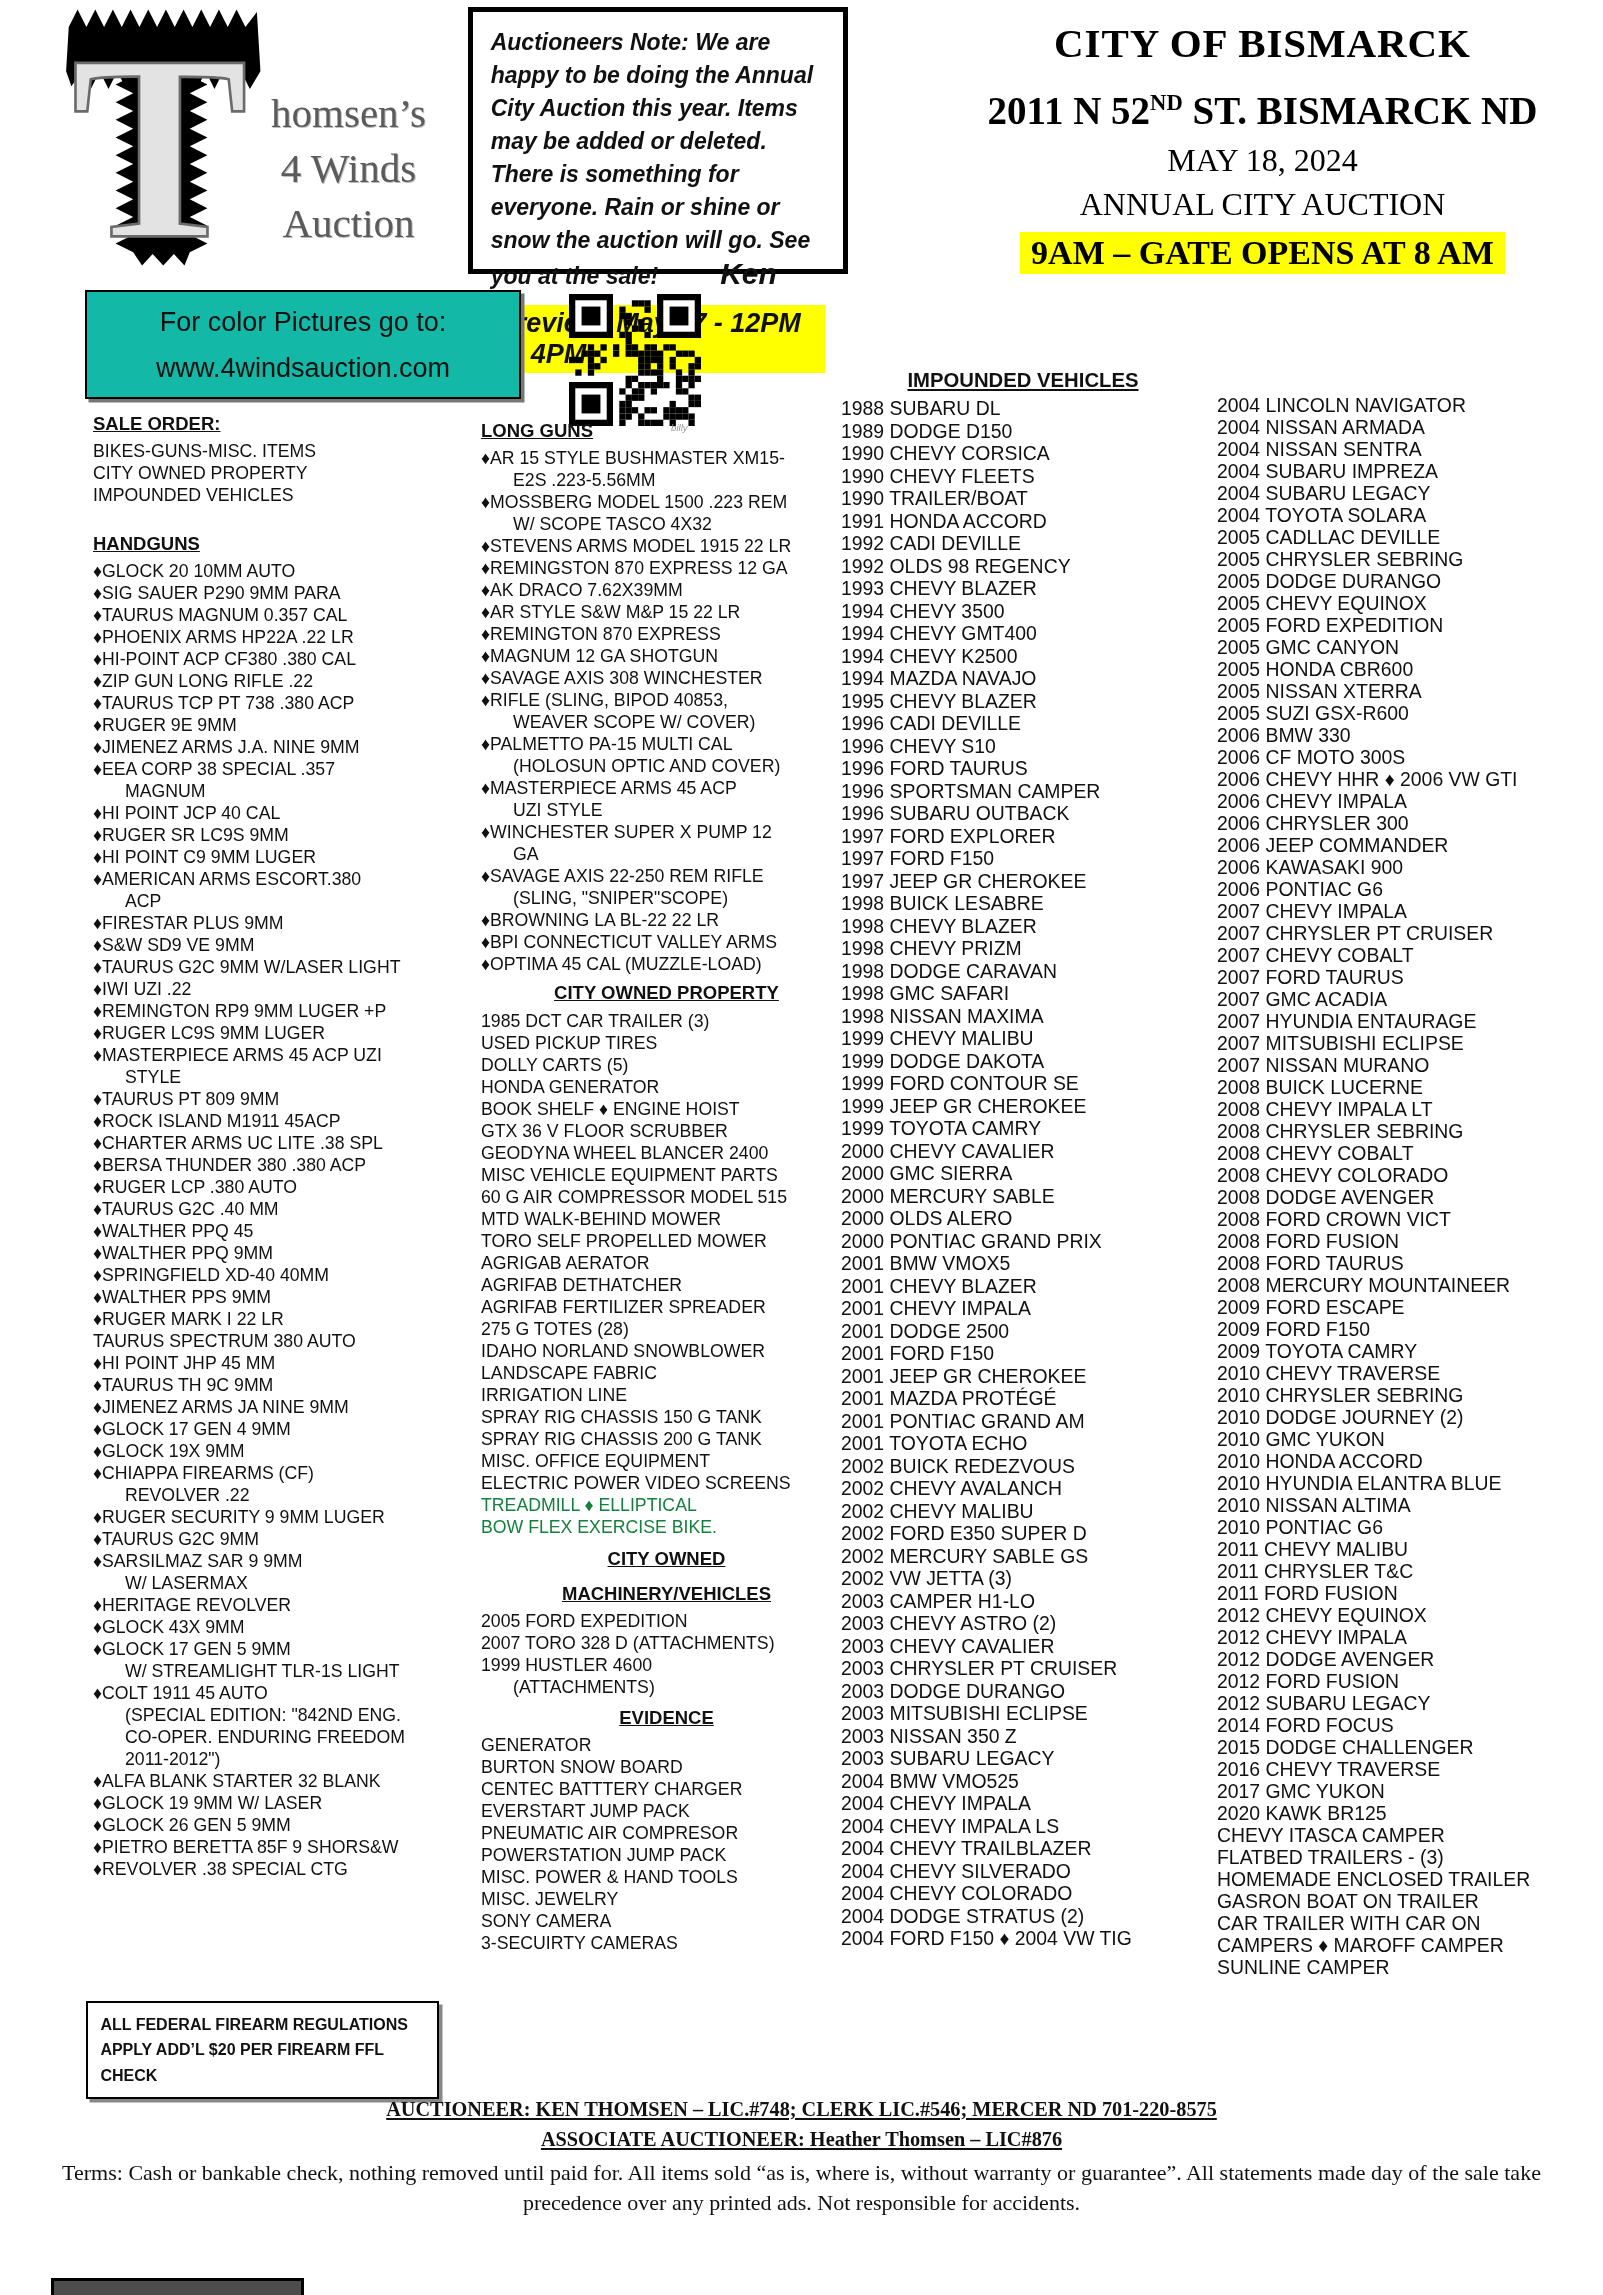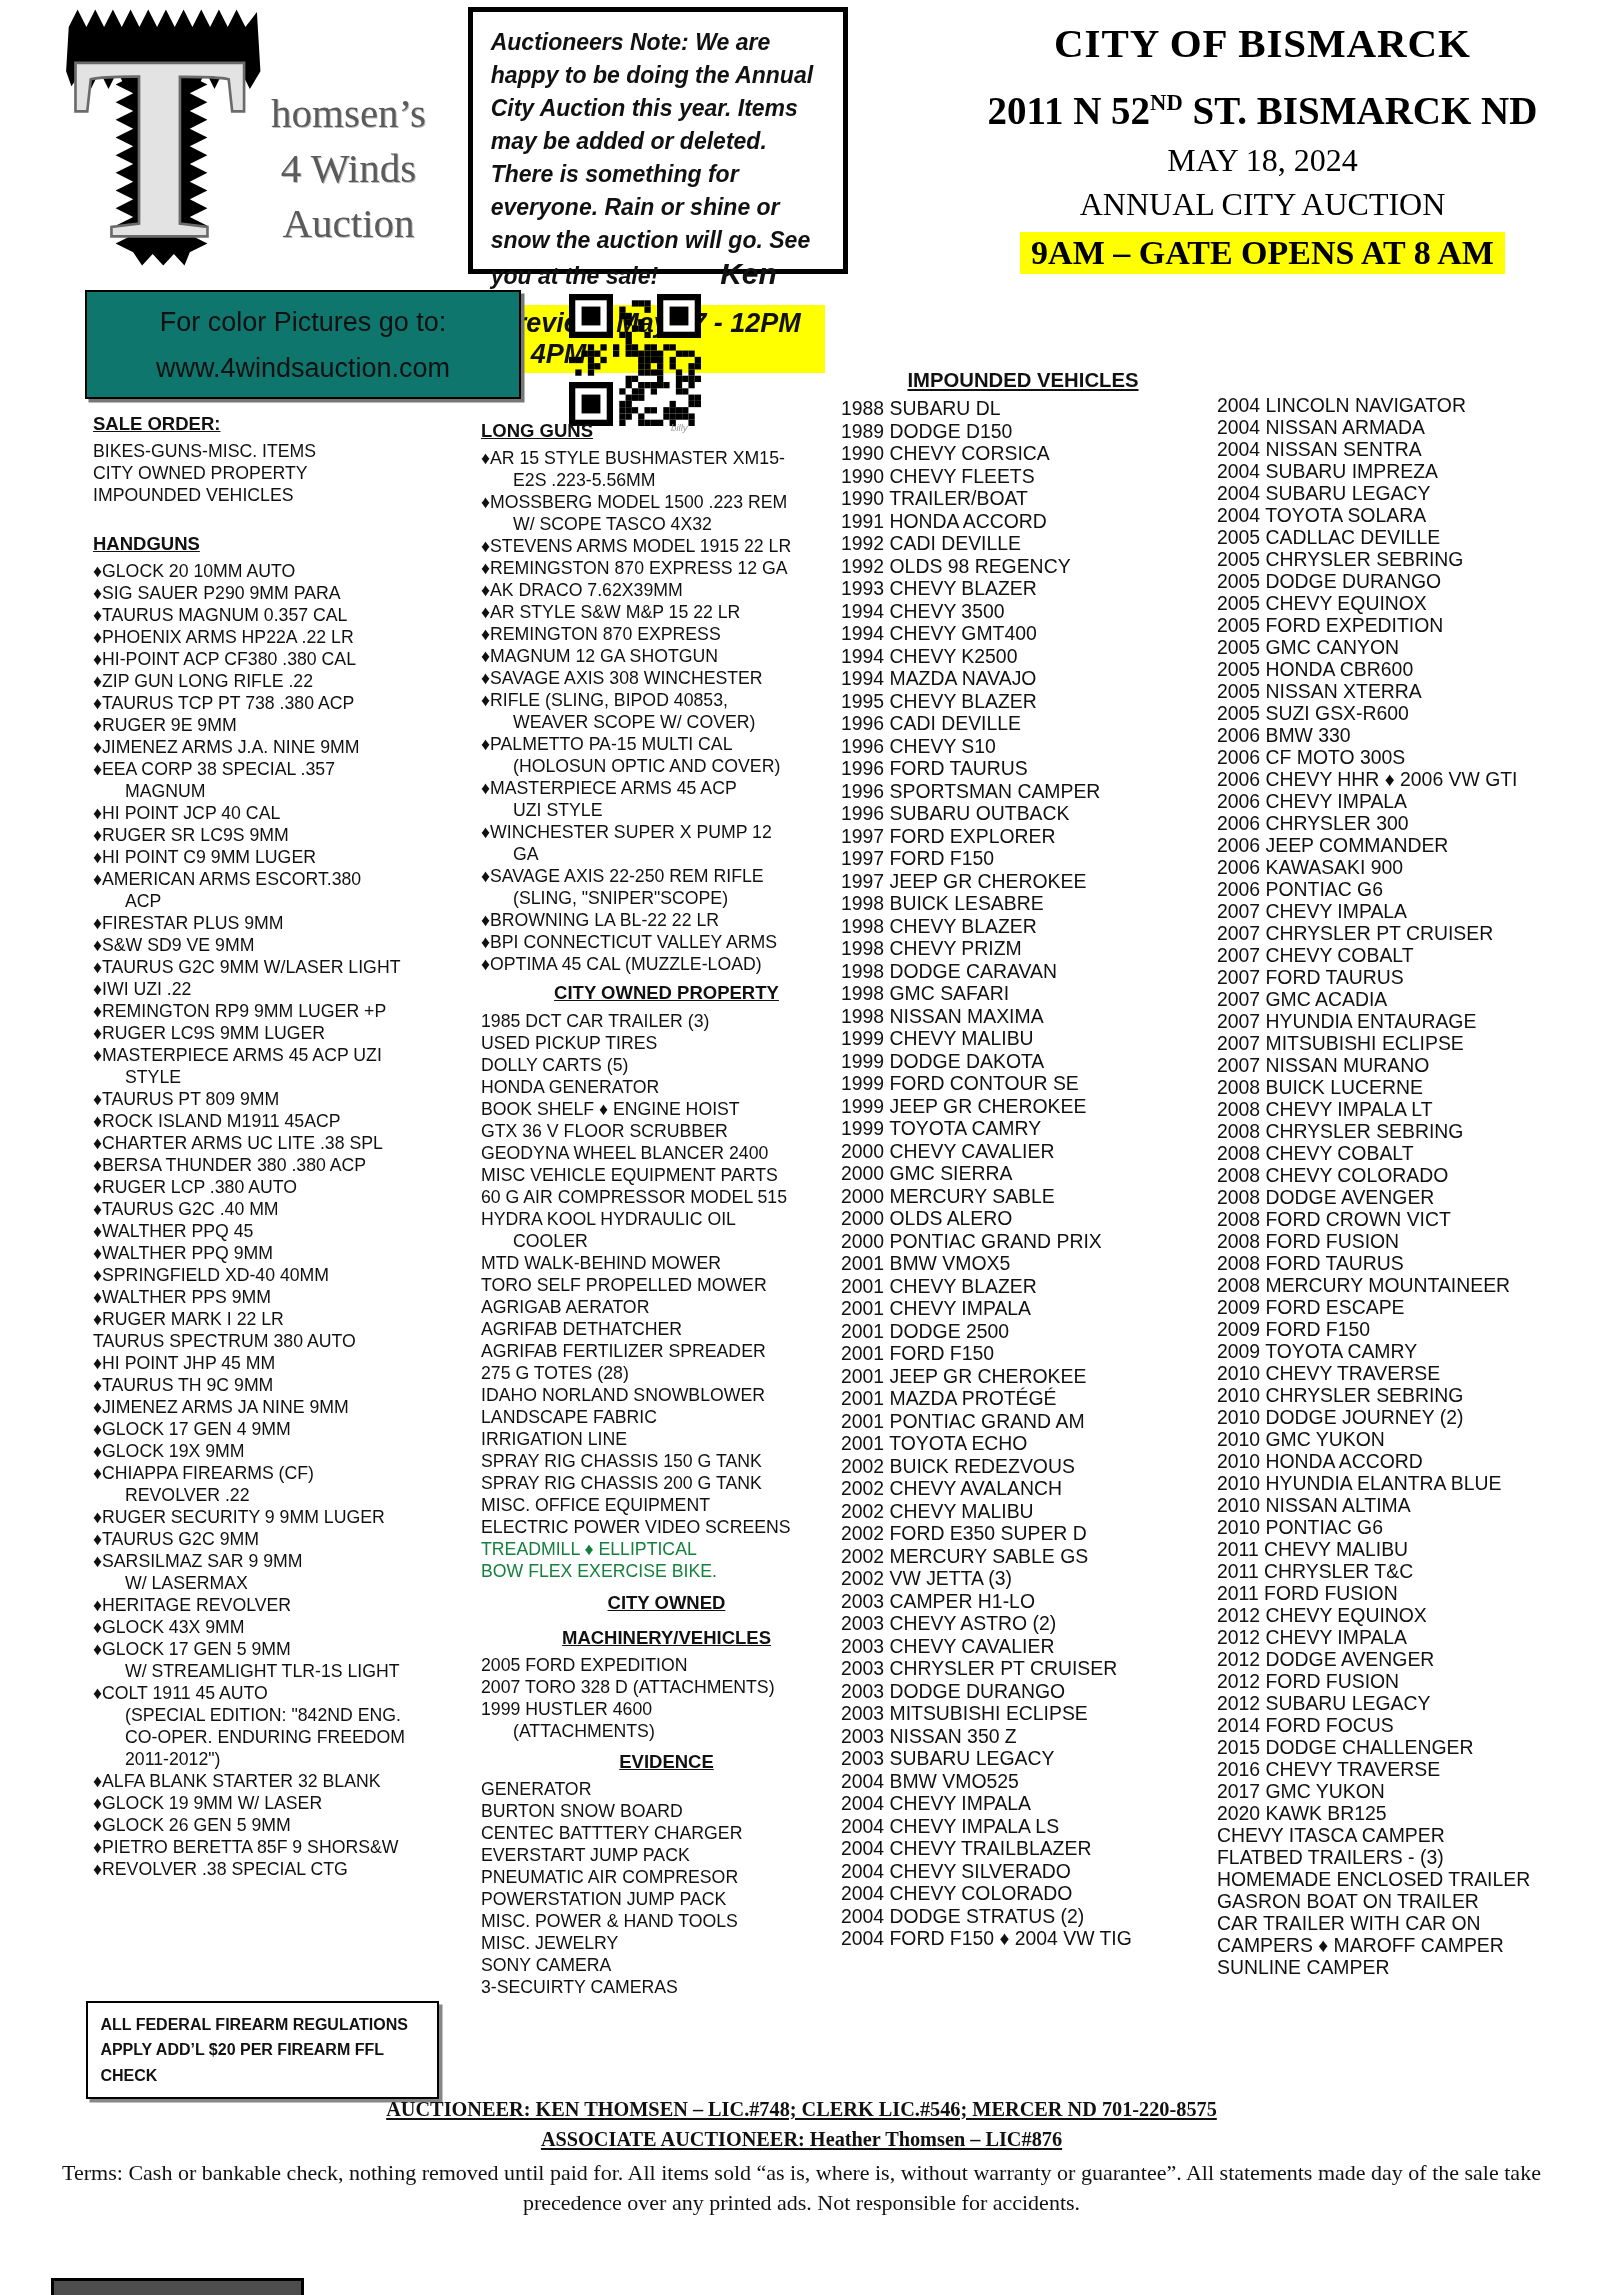--- a/index.html
+++ b/index.html
@@ -24,21 +24,21 @@
   .t1{font-size:41px;font-weight:bold;letter-spacing:0.9px;}
   .t2{font-size:39px;font-weight:bold;margin-top:21px;}
   .t2 sup{font-size:58%;vertical-align:super;}
   .t3{font-size:32px;margin-top:8.8px;}
   .t4{font-size:32px;margin-top:7px;}
   .t5{margin-top:8.8px;}
   .hl{display:inline-block;background:#ffff00;font-size:34px;font-weight:bold;padding:1.8px 10.6px;}
 
   .picbox{position:absolute;left:85px;top:290px;width:436px;height:109px;border:2.6px solid #000;
           box-sizing:border-box;display:flex;flex-direction:column;justify-content:center;
-          text-align:center;font-size:27px;line-height:46px;background:#0f766e;
+          text-align:center;font-size:27px;line-height:46px;background:#14b8a6;
           box-shadow:3.5px 3.5px 0 #777;}
   #qr-svg{position:absolute;left:569px;top:294px;}
   .qr-caption{position:absolute;left:671px;top:422px;font-size:9.7px;color:#999;font-style:italic;}
 
   
   .col{position:absolute;}
   .h{font-size:18.5px;font-weight:bold;text-decoration:underline;margin:0 0 5.3px 0;}
   .h.center{text-align:center;}
   .hgap{margin-top:26.5px;}
   .mt8{margin-top:7px;}  .mt12{margin-top:10.6px;} .mt14{margin-top:12.4px;} .mt10{margin-top:8.8px;}
@@ -335,22 +335,20 @@
     <div>
         <div class="li">1985 DCT CAR TRAILER (3)</div>
         <div class="li">USED PICKUP TIRES</div>
         <div class="li">DOLLY CARTS (5)</div>
         <div class="li">HONDA GENERATOR</div>
         <div class="li">BOOK SHELF ♦ ENGINE HOIST</div>
         <div class="li">GTX 36 V FLOOR SCRUBBER</div>
         <div class="li">GEODYNA WHEEL BLANCER 2400</div>
         <div class="li">MISC VEHICLE EQUIPMENT PARTS</div>
         <div class="li">60 G AIR COMPRESSOR MODEL 515</div>
-        <div class="li">HYDRA KOOL HYDRAULIC OIL
-COOLER</div>
         <div class="li">MTD WALK-BEHIND MOWER</div>
         <div class="li">TORO SELF PROPELLED MOWER</div>
         <div class="li">AGRIGAB AERATOR</div>
         <div class="li">AGRIFAB DETHATCHER</div>
         <div class="li">AGRIFAB FERTILIZER SPREADER</div>
         <div class="li">275 G TOTES (28)</div>
         <div class="li">IDAHO NORLAND SNOWBLOWER</div>
         <div class="li">LANDSCAPE FABRIC</div>
         <div class="li">IRRIGATION LINE</div>
         <div class="li">SPRAY RIG CHASSIS 150 G TANK</div>

